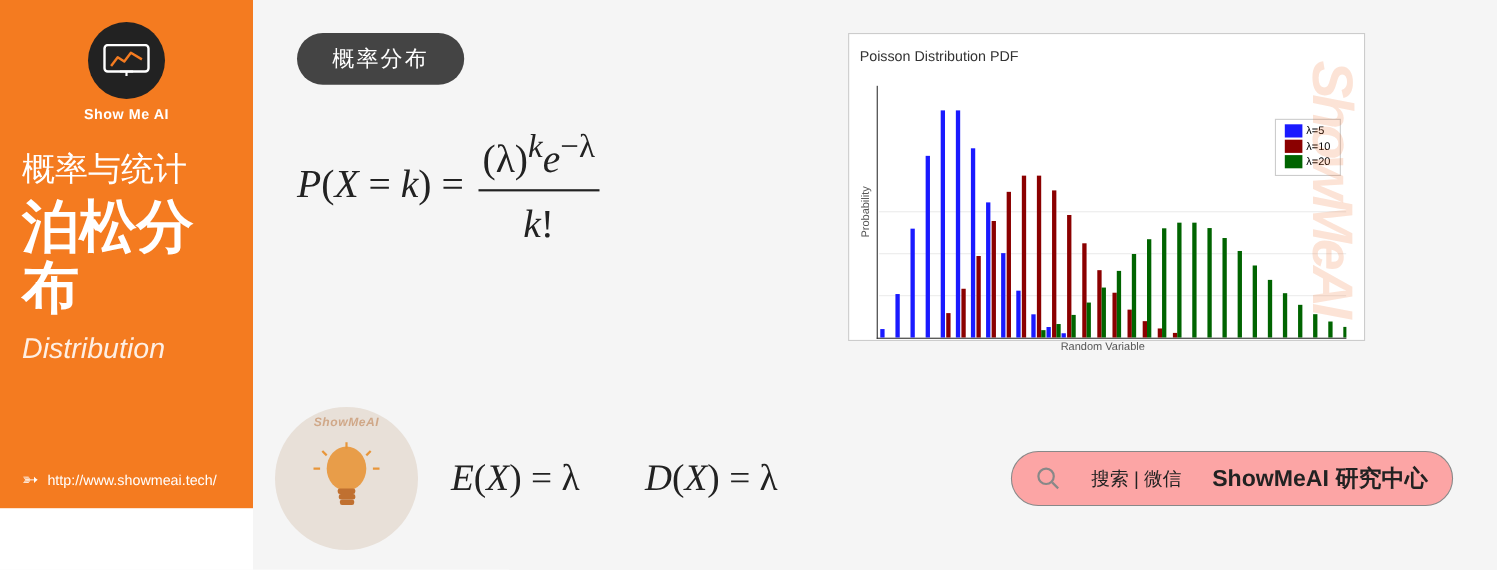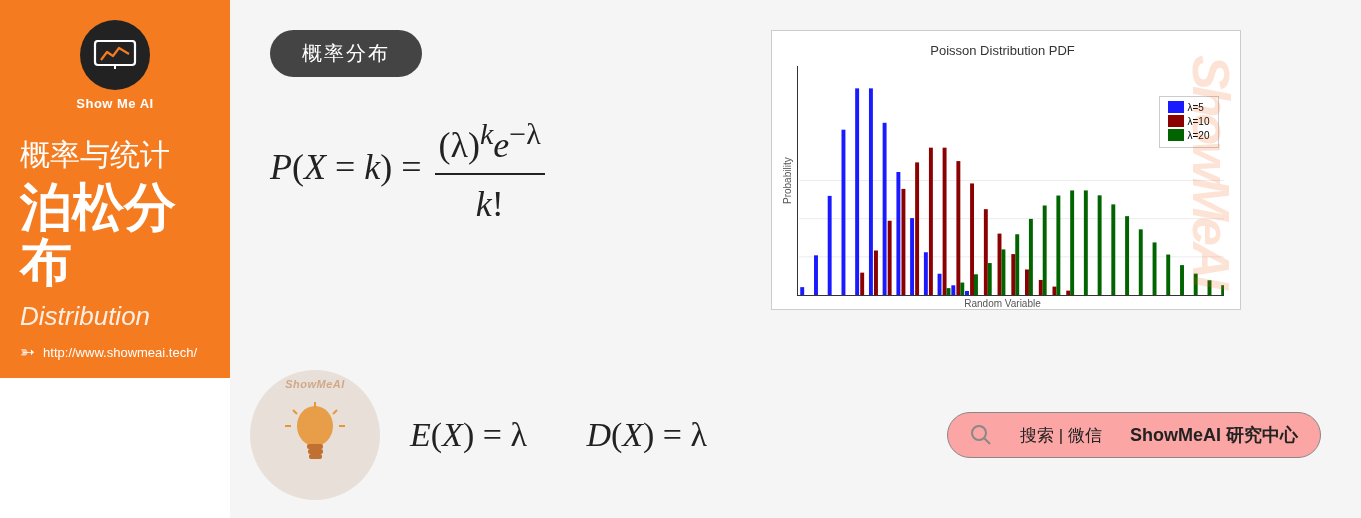--- a/index.html
+++ b/index.html
@@ -9,21 +9,21 @@
       overflow: hidden;
       font-family: 'Arial', sans-serif;
       display: flex;
     }
 
     
     .sidebar {
       width: 230px;
       min-width: 230px;
       background-color: #F47B20;
-      height: 378px;
+      height: 462px;
       display: flex;
       flex-direction: column;
       padding: 20px 20px 15px 20px;
       position: relative;
       z-index: 2;
     }
     .logo-area {
       display: flex;
       flex-direction: column;
       align-items: center;
@@ -144,24 +144,24 @@
     .chart-container {
       background: white;
       border: 1px solid #ccc;
       padding: 12px 16px 10px 10px;
       width: 470px;
       height: 280px;
       position: relative;
     }
 
     .chart-title {
-      text-align: center;
+      text-align: left;
       font-size: 13px;
       color: #333;
-      margin-bottom: 8px;
+      margin-bottom: 20px;
     }
 
     .chart-inner {
       display: flex;
       height: 230px;
       position: relative;
     }
 
     .y-axis-label {
       writing-mode: vertical-rl;
@@ -264,21 +264,21 @@
       display: flex;
       align-items: center;
       gap: 28px;
       font-size: 17px;
       color: #222;
       white-space: nowrap;
       margin-right: 10px;
     }
     .search-badge .brand {
       font-weight: 900;
-      font-size: 18px;
+      font-size: 21px;
     }
 
     
     .chart-watermark {
       position: absolute;
       right: -10px;
       top: 0;
       bottom: 0;
       width: 80px;
       display: flex;

